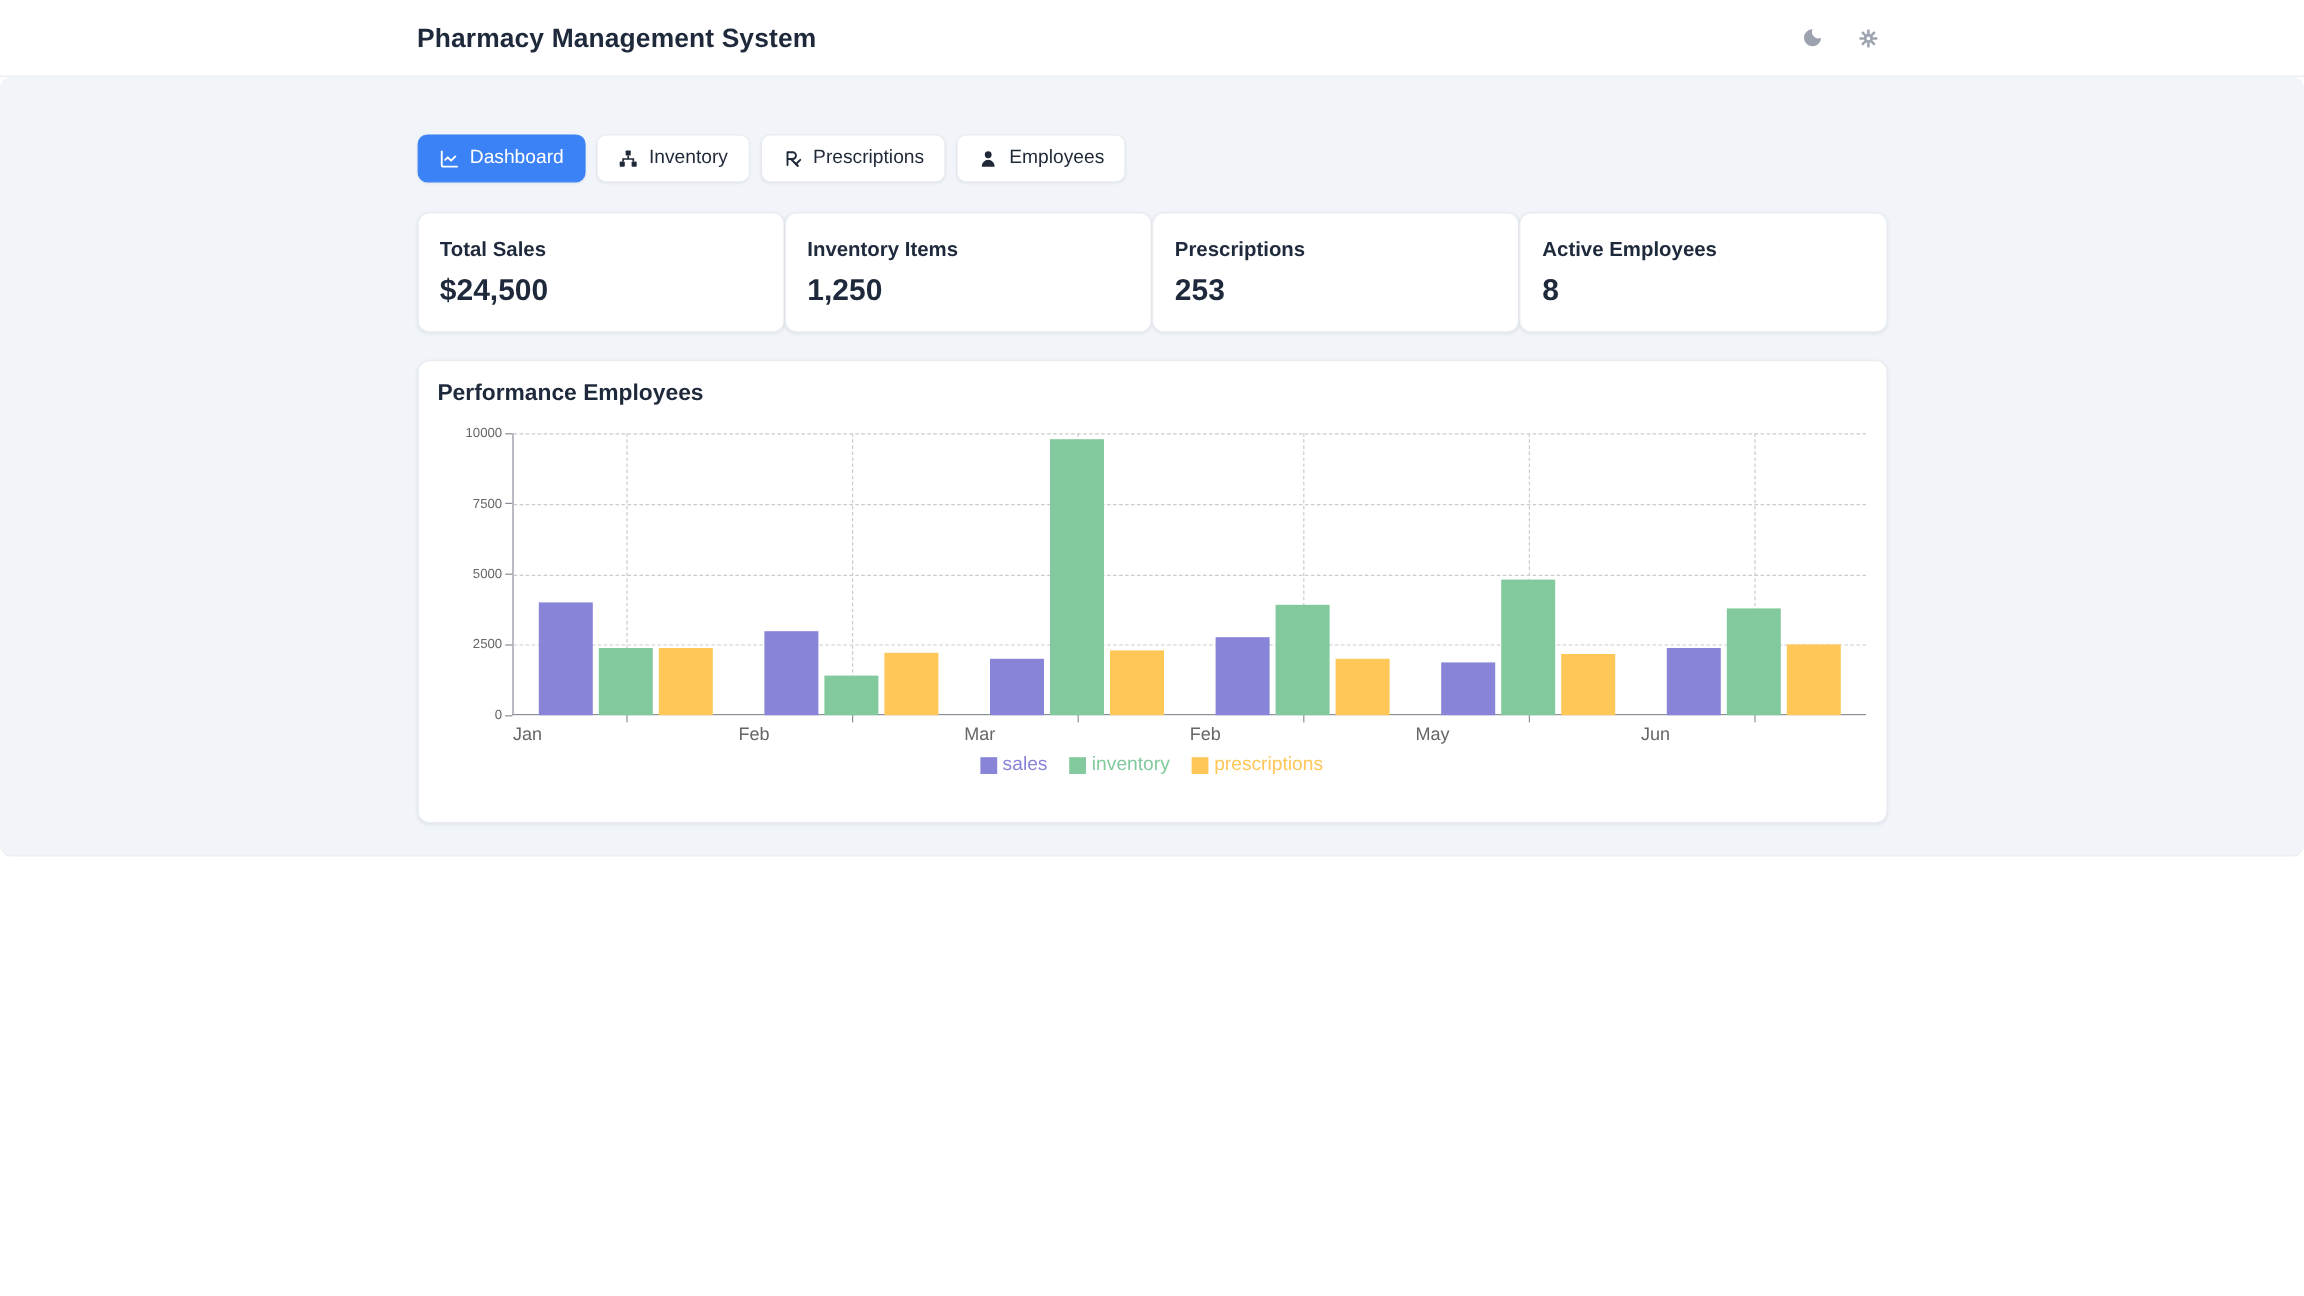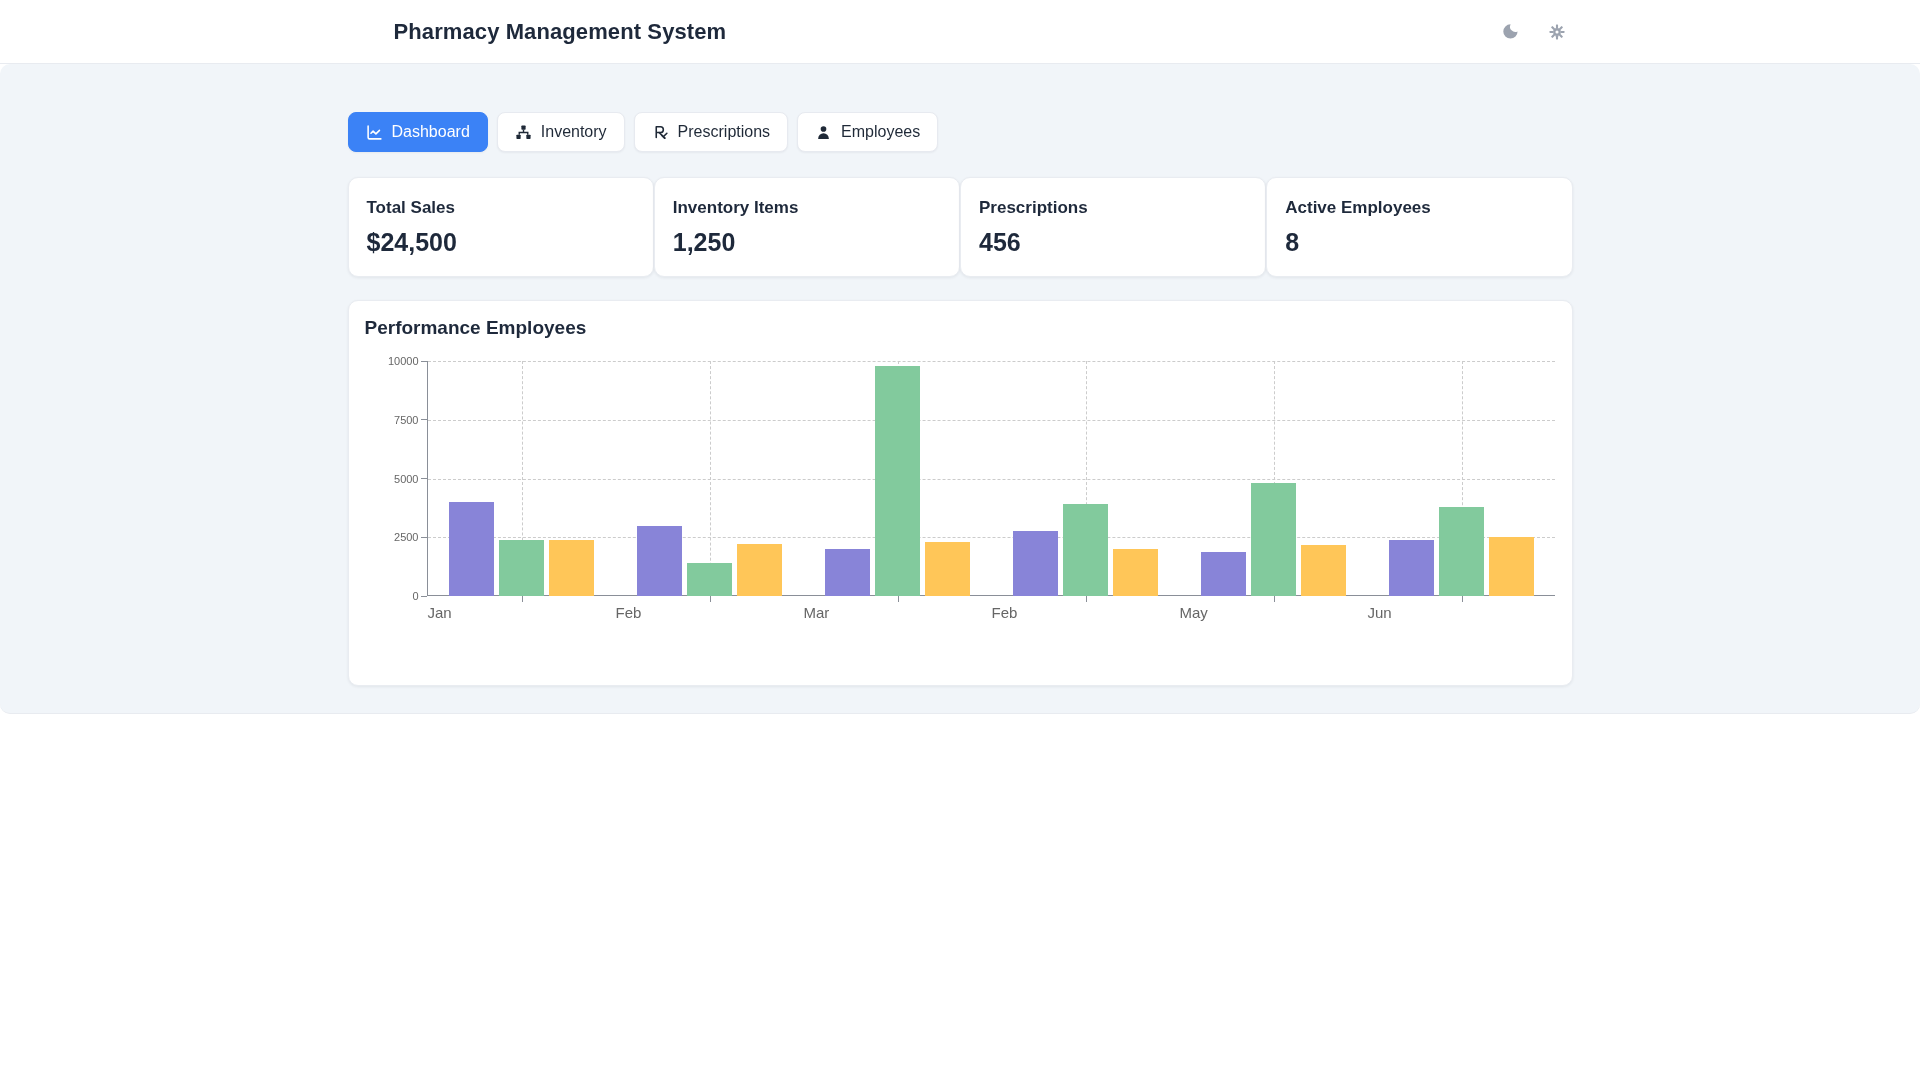--- a/index.html
+++ b/index.html
@@ -12,21 +12,21 @@
   }
   .container { width: 1225px; margin: 0 auto; }
 
   
   .app-header {
     height: 64px; background: #ffffff;
     border-bottom: 1px solid #e8ebf0;
     display: flex; align-items: center;
   }
   .app-header .container { display: flex; align-items: center; justify-content: space-between; }
-  .app-title { font-size: 22px; font-weight: 700; color: #1e293b; letter-spacing: 0.1px; margin-left: 46px; }
+  .app-title { font-size: 22px; font-weight: 700; color: #1e293b; letter-spacing: 0.1px; }
   .header-actions { display: flex; align-items: center; gap: 14px; }
   .icon-btn {
     width: 32px; height: 32px; border: none; background: transparent;
     display: flex; align-items: center; justify-content: center;
     cursor: pointer; padding: 0; color: #9ca3af;
   }
 
   
   .main-section {
     background: #f1f5f9;
@@ -178,21 +178,21 @@
       <div class="stat-card">
         <div class="stat-label">Total Sales</div>
         <div class="stat-value">$24,500</div>
       </div>
       <div class="stat-card">
         <div class="stat-label">Inventory Items</div>
         <div class="stat-value">1,250</div>
       </div>
       <div class="stat-card">
         <div class="stat-label">Prescriptions</div>
-        <div class="stat-value">456</div>
+        <div class="stat-value">253</div>
       </div>
       <div class="stat-card">
         <div class="stat-label">Active Employees</div>
         <div class="stat-value">8</div>
       </div>
     </div>
 
     <div class="chart-card">
       <div class="chart-title">Performance Employees</div>
       <div class="chart-box">
@@ -241,17 +241,31 @@
             <div class="bar" style="left: 773.5px; top: 190.585px; width: 45px; height: 44.415px; background: rgb(136, 132, 216);"></div>
             <div class="bar" style="left: 823.5px; top: 122.2px; width: 45px; height: 112.8px; background: rgb(130, 202, 157);"></div>
             <div class="bar" style="left: 873.5px; top: 183.746px; width: 45px; height: 51.2535px; background: rgb(255, 198, 88);"></div>
             <div class="vgrid" style="left: 1034px;"></div>
             <div class="xtick-mark" style="left: 1034px;"></div>
             <div class="xlabel" style="left: 940px; width: 188px;">Jun</div>
             <div class="bar" style="left: 961.5px; top: 178.835px; width: 45px; height: 56.165px; background: rgb(136, 132, 216);"></div>
             <div class="bar" style="left: 1011.5px; top: 145.7px; width: 45px; height: 89.3px; background: rgb(130, 202, 157);"></div>
             <div class="bar" style="left: 1061.5px; top: 176.25px; width: 45px; height: 58.75px; background: rgb(255, 198, 88);"></div>
           </div>
+        <div class="chart-legend">
+            <span class="legend-item">
+              <span class="legend-swatch" style="background: rgb(136, 132, 216);"></span>
+              <span style="color: rgb(136, 132, 216);">sales</span>
+            </span>
+            <span class="legend-item">
+              <span class="legend-swatch" style="background: rgb(130, 202, 157);"></span>
+              <span style="color: rgb(130, 202, 157);">inventory</span>
+            </span>
+            <span class="legend-item">
+              <span class="legend-swatch" style="background: rgb(255, 198, 88);"></span>
+              <span style="color: rgb(255, 198, 88);">prescriptions</span>
+            </span>
+          </div>
       </div>
     </div>
 
   </div>
 </section>
 
 </body></html>

